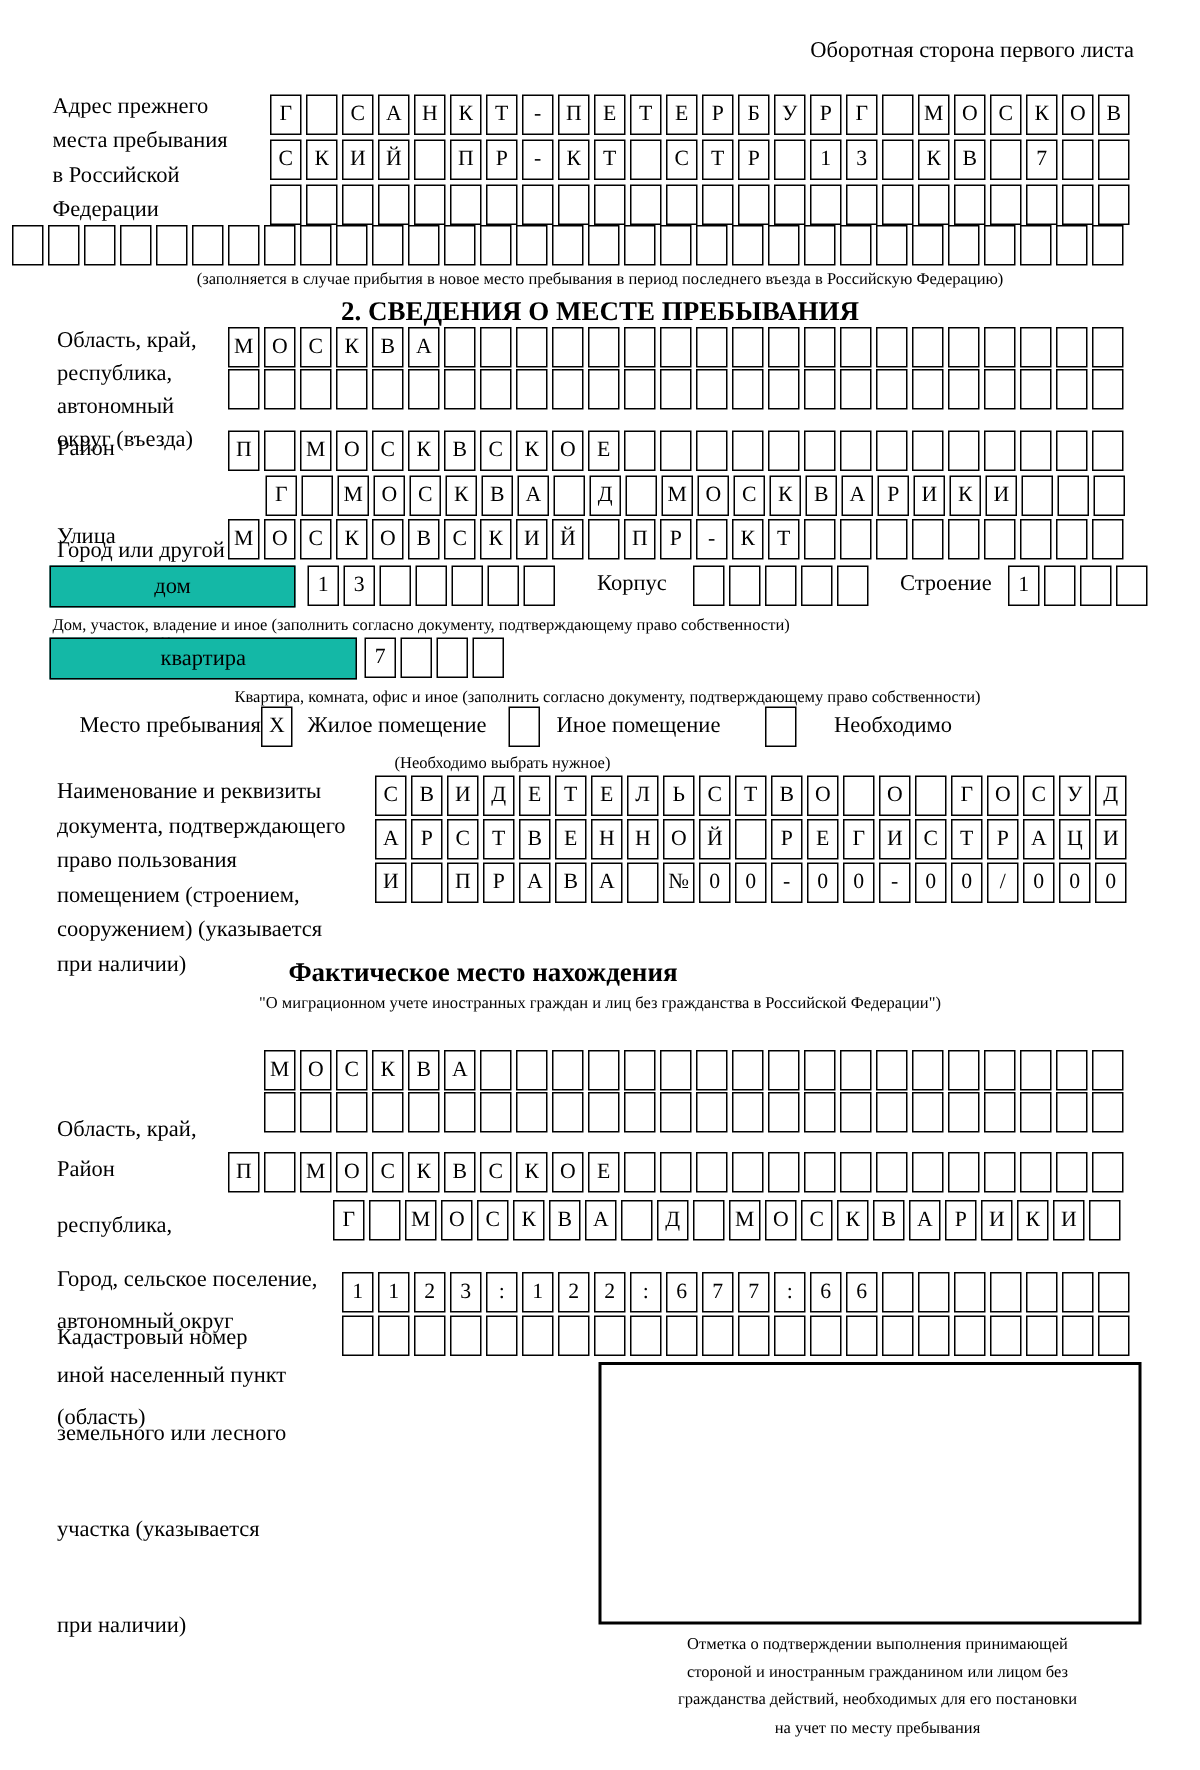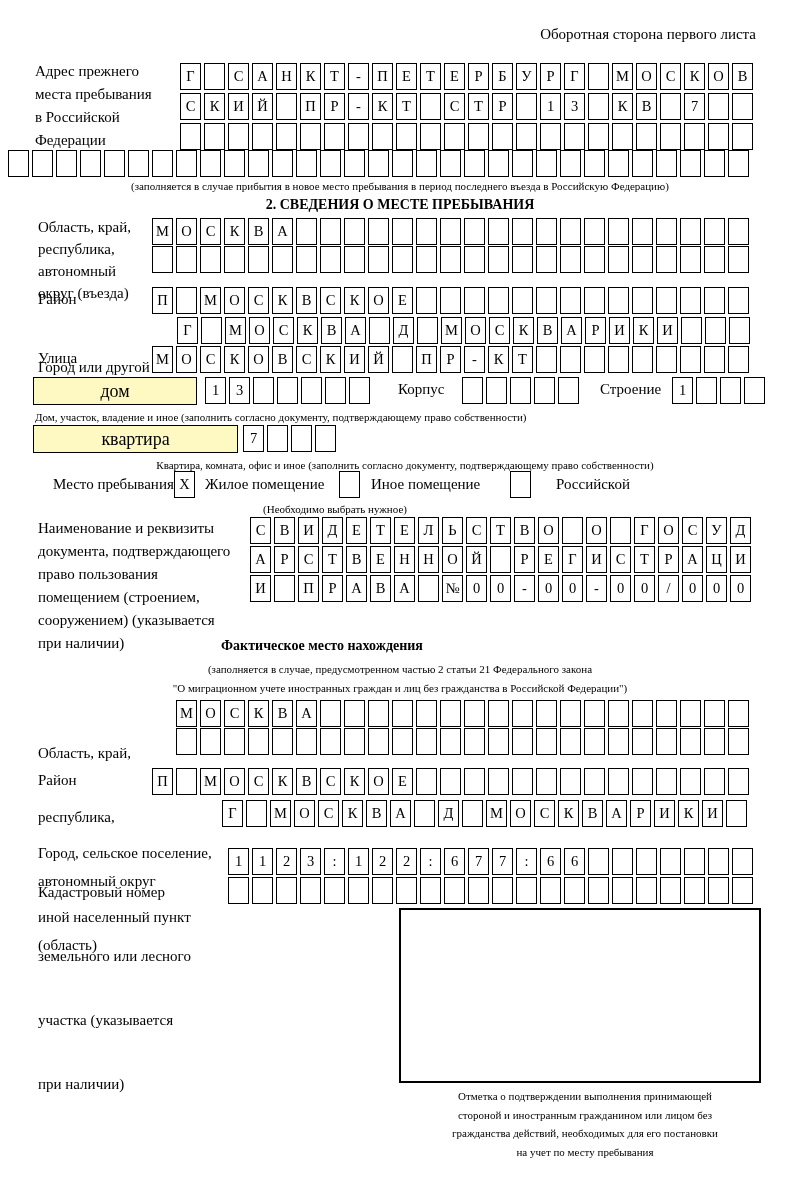--- a/index.html
+++ b/index.html
@@ -10,24 +10,24 @@
   .cell{box-sizing:border-box;flex:none;width:21px;height:27px;border:1.6px solid #000;
         display:flex;align-items:center;justify-content:center;
         font-size:14.5px;line-height:1;background:#fff;}
   .label{font-size:15px;}
   .lh20 div{line-height:20px;margin-top:44px;}
   .lh22 div{line-height:22px;}
   .lh23 div{line-height:23px;}
   .note{font-size:11px;line-height:17px;}
   .note2 div{line-height:19px;}
   .note4 div{line-height:18.5px;}
-  .title{font-weight:bold;font-size:14px;}
+  .title{font-weight:bold;font-size:18px;}
   .center{text-align:center;}
-  .widebox{box-sizing:border-box;border:1.8px solid #000;height:28px;background:#fef9c3;
-           display:flex;align-items:center;justify-content:center;font-size:18px;}
+  .widebox{box-sizing:border-box;border:1.8px solid #000;height:28px;background:#14b8a6;
+           display:flex;align-items:center;justify-content:center;font-size:15px;}
   .stamp{box-sizing:border-box;border:2px solid #000;background:#fff;}
 </style>
 </head>
 <body>
 
 <div class="page">
 
   <div class="abs label" style="top:26px; right:44px;">Оборотная сторона первого листа</div>
 
   <div class="abs label lh23" style="left:35px; top:60px; width:145px;">
@@ -342,21 +342,21 @@
       <span class="cell">X</span>
     </div>
   <div class="abs label" style="left:205px; top:476px;">Жилое помещение</div>
   <div class="abs cells" style="left:339px; top:471px;">
       <span class="cell"></span>
     </div>
   <div class="abs label" style="left:371px; top:476px;">Иное помещение</div>
   <div class="abs cells" style="left:510px; top:471px;">
       <span class="cell"></span>
     </div>
-  <div class="abs label" style="left:556px; top:476px;">Российской</div>
+  <div class="abs label" style="left:556px; top:476px;">Необходимо</div>
   <div class="abs note center" style="left:175px; top:501px; width:320px;">(Необходимо выбрать нужное)</div>
 
   <div class="abs label lh23" style="left:38px; top:517px; width:210px;">
       <div>Наименование и реквизиты</div>
       <div>документа, подтверждающего</div>
       <div>право пользования</div>
       <div>помещением (строением,</div>
       <div>сооружением) (указывается</div>
       <div>при наличии)</div>
     </div>
@@ -425,21 +425,20 @@
       <span class="cell">0</span>
       <span class="cell">0</span>
       <span class="cell">/</span>
       <span class="cell">0</span>
       <span class="cell">0</span>
       <span class="cell">0</span>
     </div>
 
   <div class="abs title center" style="left:0; top:638px; width:644px;">Фактическое место нахождения</div>
   <div class="abs note note2 center" style="left:0; top:660px; width:800px;">
-      <div>(заполняется в случае, предусмотренном частью 2 статьи 21 Федерального закона</div>
       <div>"О миграционном учете иностранных граждан и лиц без гражданства в Российской Федерации")</div>
     </div>
 
   <div class="abs label lh20" style="left:38px; top:699px; width:145px;">
       <div>Область, край,</div>
       <div>республика,</div>
       <div>автономный округ</div>
       <div>(область)</div>
     </div>
   <div class="abs cells" style="left:176px; top:700px;">

